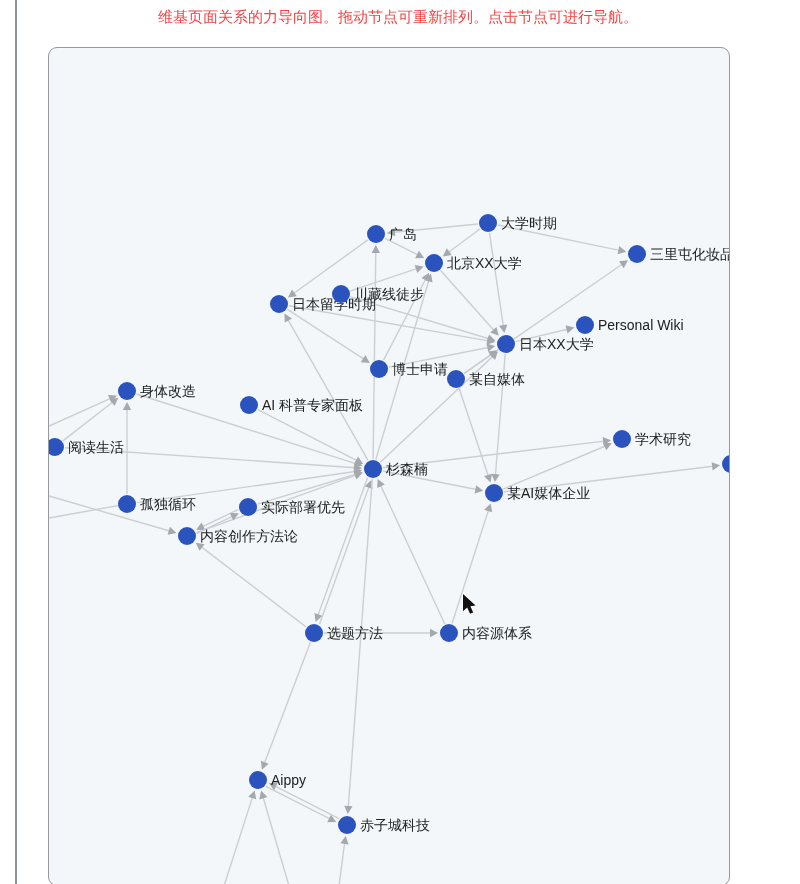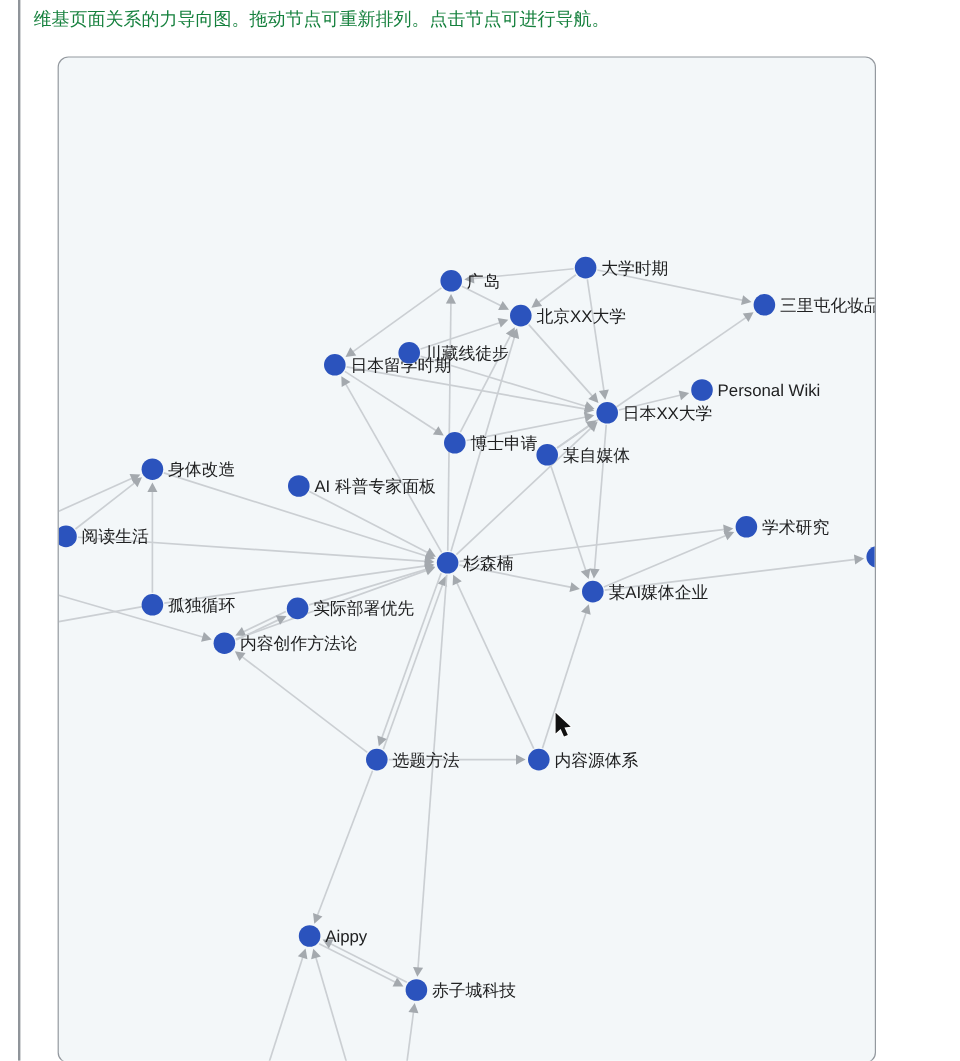--- a/index.html
+++ b/index.html
@@ -3,21 +3,21 @@
 <meta charset="utf-8">
 <style>
   html,body{margin:0;padding:0;background:#ffffff;}
   body{
     width:800px;height:884px;overflow:hidden;position:relative;
     font-family:"Liberation Sans","DejaVu Sans",sans-serif;
   }
   .vrule{position:absolute;left:15px;top:0;width:2px;height:884px;background:#8f9499;}
   .header{
     position:absolute;left:28px;top:6px;width:740px;
-    font-size:15px;line-height:1.45;color:#15803d;
+    font-size:15px;line-height:1.45;color:#ef4444;text-align:center;
   }
   .panel{
     position:absolute;left:48px;top:47px;width:680px;height:837px;
     background:#f3f7f9;border:1.5px solid #94999f;border-radius:9px;
     box-sizing:content-box;overflow:hidden;
   }
   .panel svg{display:block;overflow:hidden;}
   .graph-label{
     font-family:"Liberation Sans","DejaVu Sans",sans-serif;
     fill:#202122;

